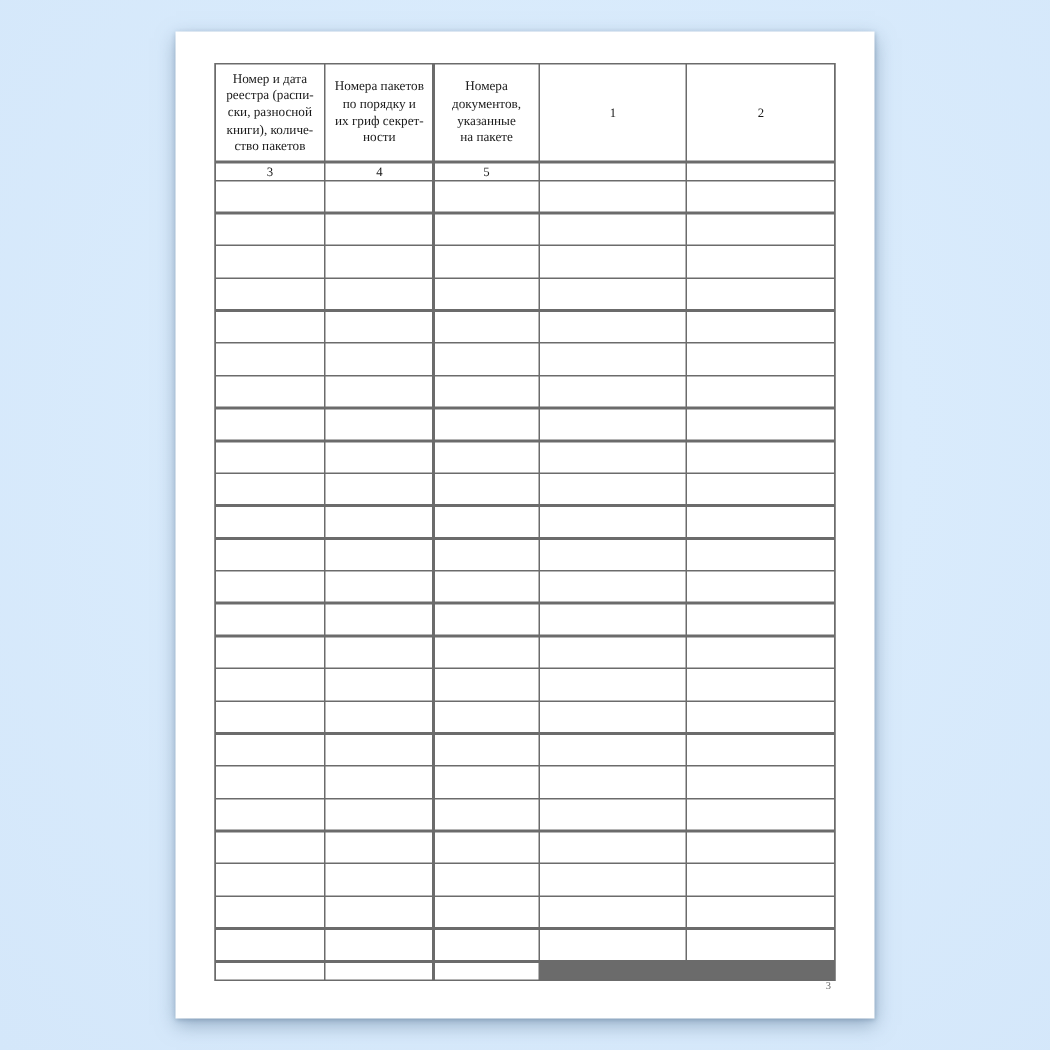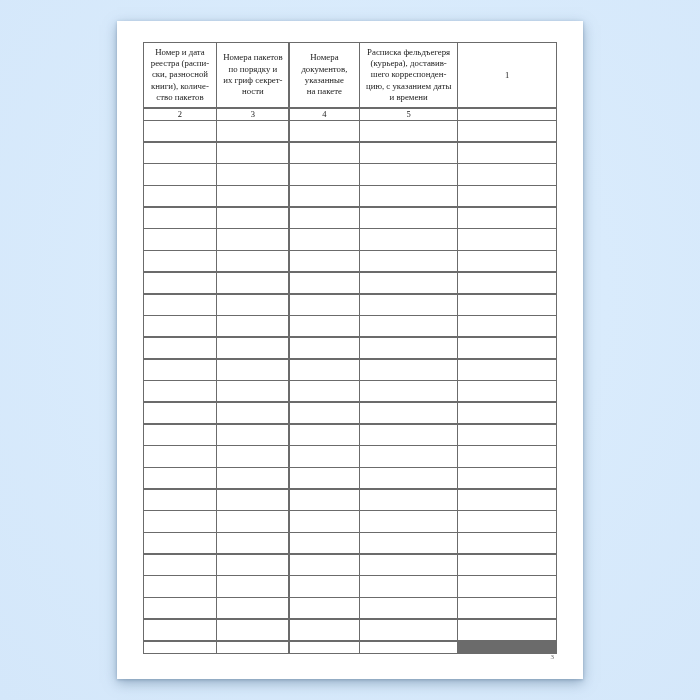--- a/index.html
+++ b/index.html
@@ -79,25 +79,20 @@
 книги), количе-
 ство пакетов</div>
         <div class="cell hc">Номера пакетов
 по порядку и
 их гриф секрет-
 ности</div>
         <div class="cell hc">Номера
 документов,
 указанные
 на пакете</div>
-        <div class="cell hc">Расписка фельдъегеря
-(курьера), доставив-
-шего корреспонден-
-цию, с указанием даты
-и времени</div>
         <div class="cell nc">1</div>
         <div class="cell nc">2</div>
         <div class="cell nc">3</div>
         <div class="cell nc">4</div>
         <div class="cell nc">5</div>
         <div class="cell ec"></div>
         <div class="cell ec"></div>
         <div class="cell ec"></div>
         <div class="cell ec"></div>
         <div class="cell ec"></div>

